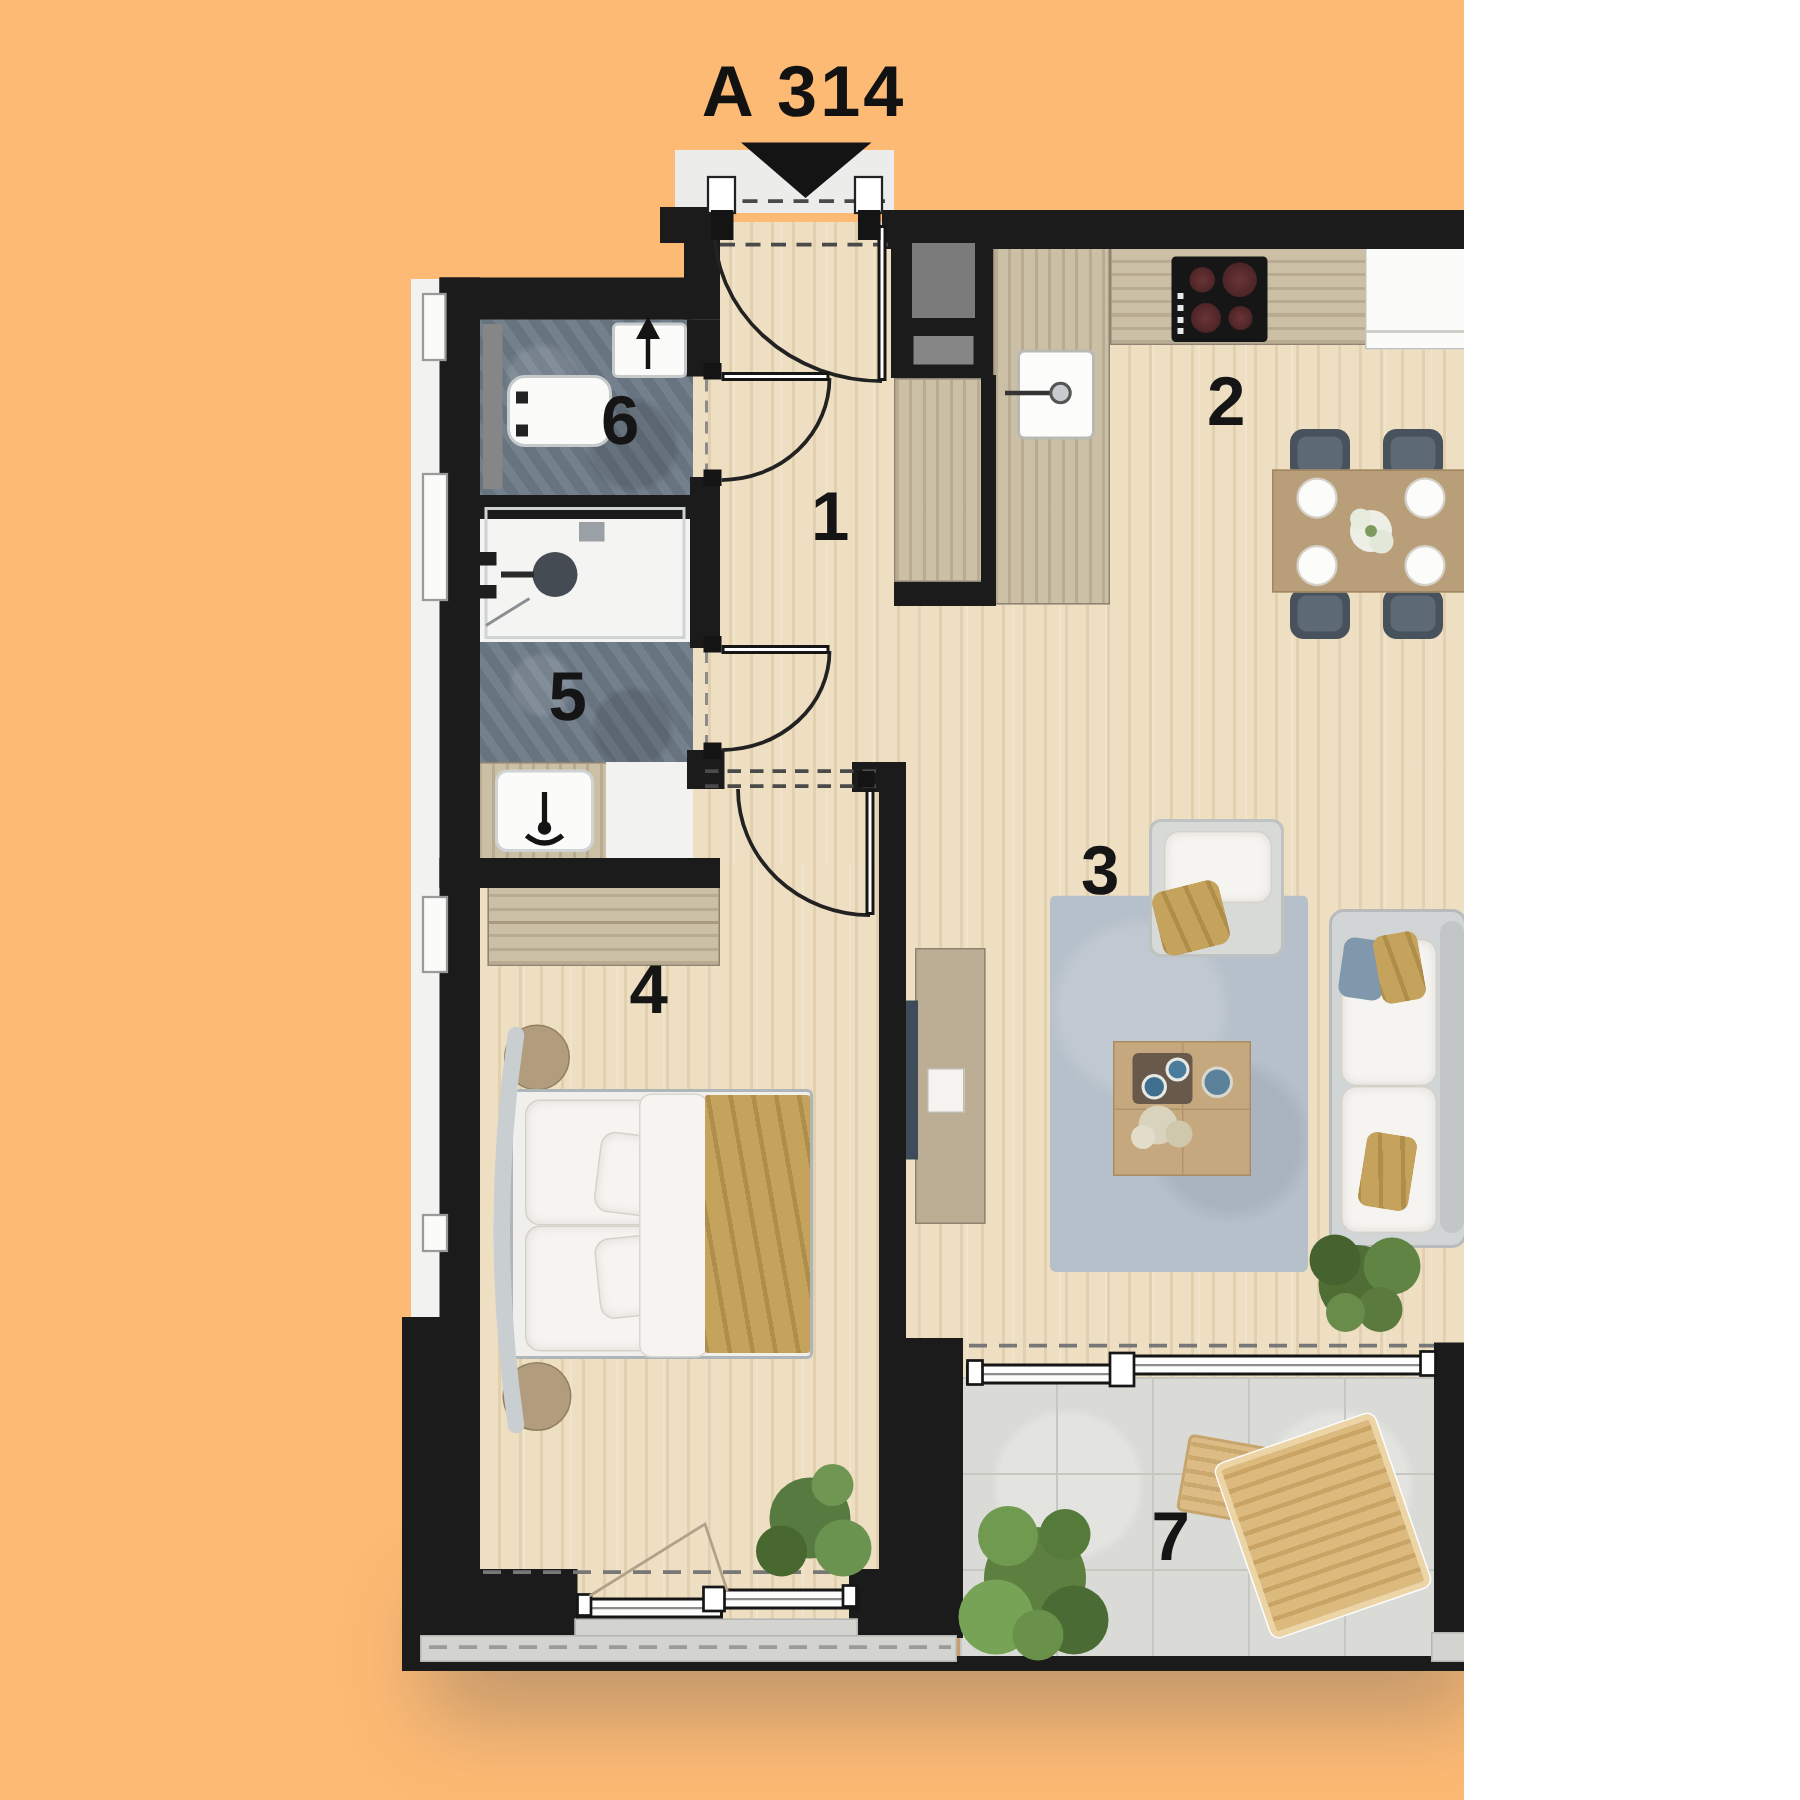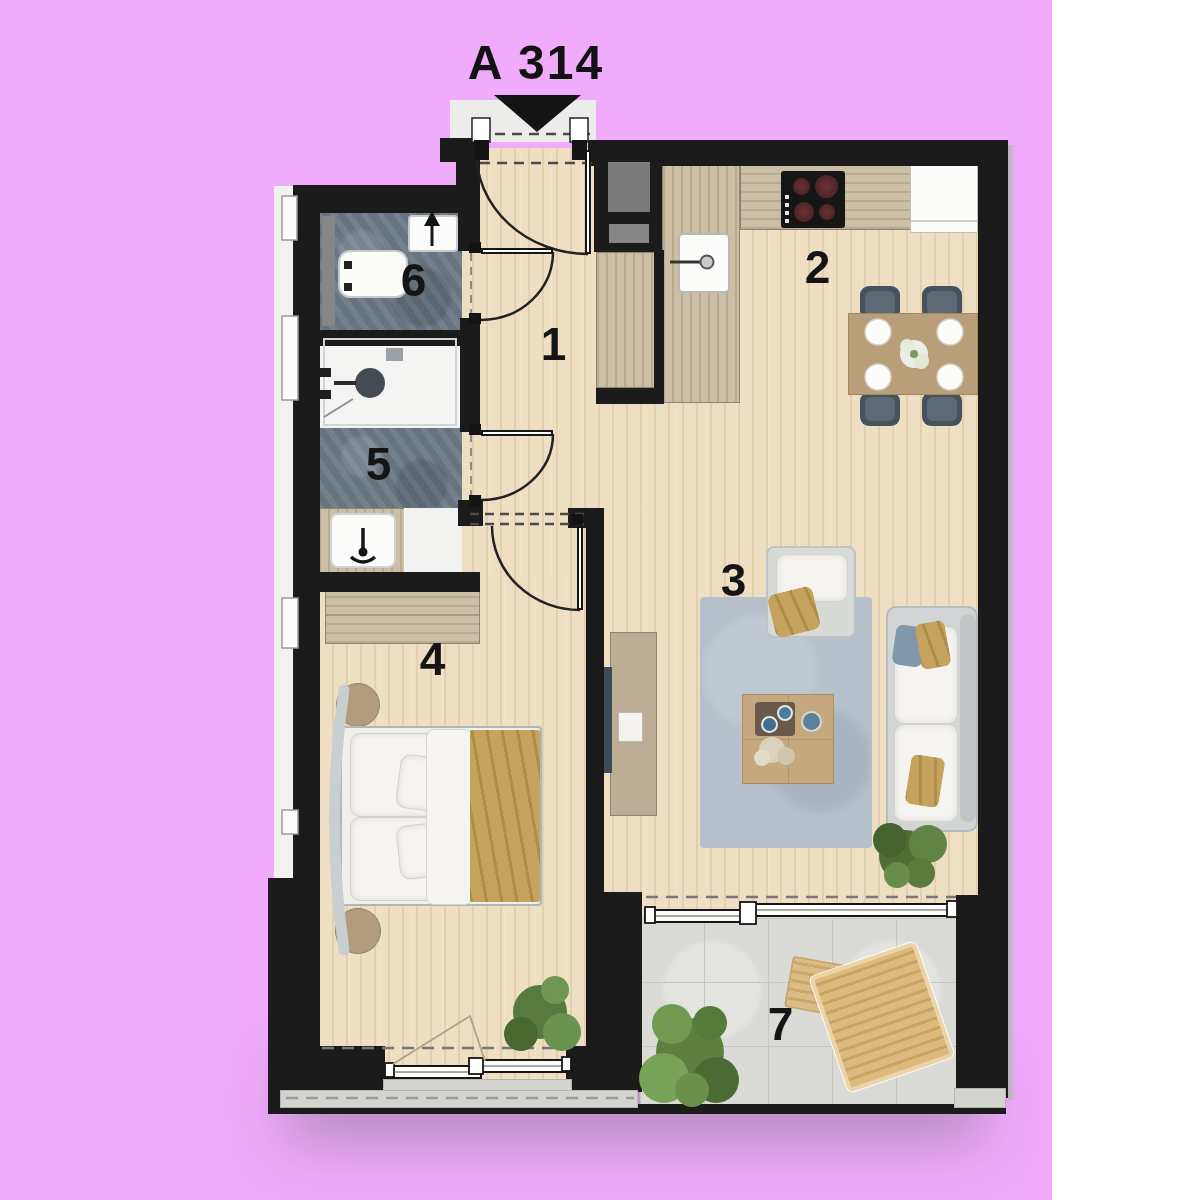--- a/index.html
+++ b/index.html
@@ -1,16 +1,16 @@
 <!DOCTYPE html>
 <html><head>
 <meta charset="utf-8">
 <style>
   html,body{margin:0;padding:0;background:#fff;}
-  #stage{position:relative;width:1052px;height:1200px;background:#f0abfc;overflow:hidden;
+  #stage{position:relative;width:976px;height:1200px;background:#fdba74;overflow:hidden;
          font-family:"Liberation Sans","DejaVu Sans",sans-serif;}
   .abs{position:absolute;}
   
   .wall{background:#1b1b1b;z-index:30;}
   .woodv{background:
       repeating-linear-gradient(90deg, rgba(176,148,100,0.20) 0 2px, transparent 2px 14px),
       repeating-linear-gradient(90deg, rgba(255,255,255,0.16) 0 1px, transparent 1px 31px),
       #eedfc2; z-index:10;}
   .counterv{background:
       repeating-linear-gradient(90deg, rgba(116,101,76,0.22) 0 2px, transparent 2px 9px),

